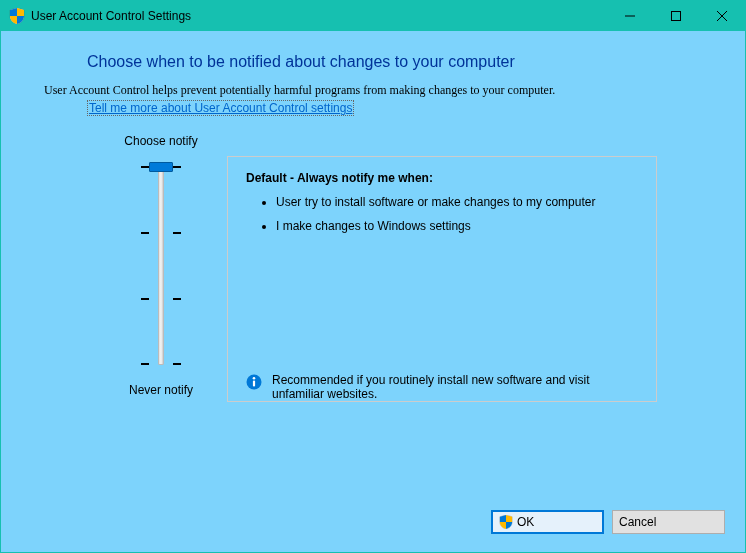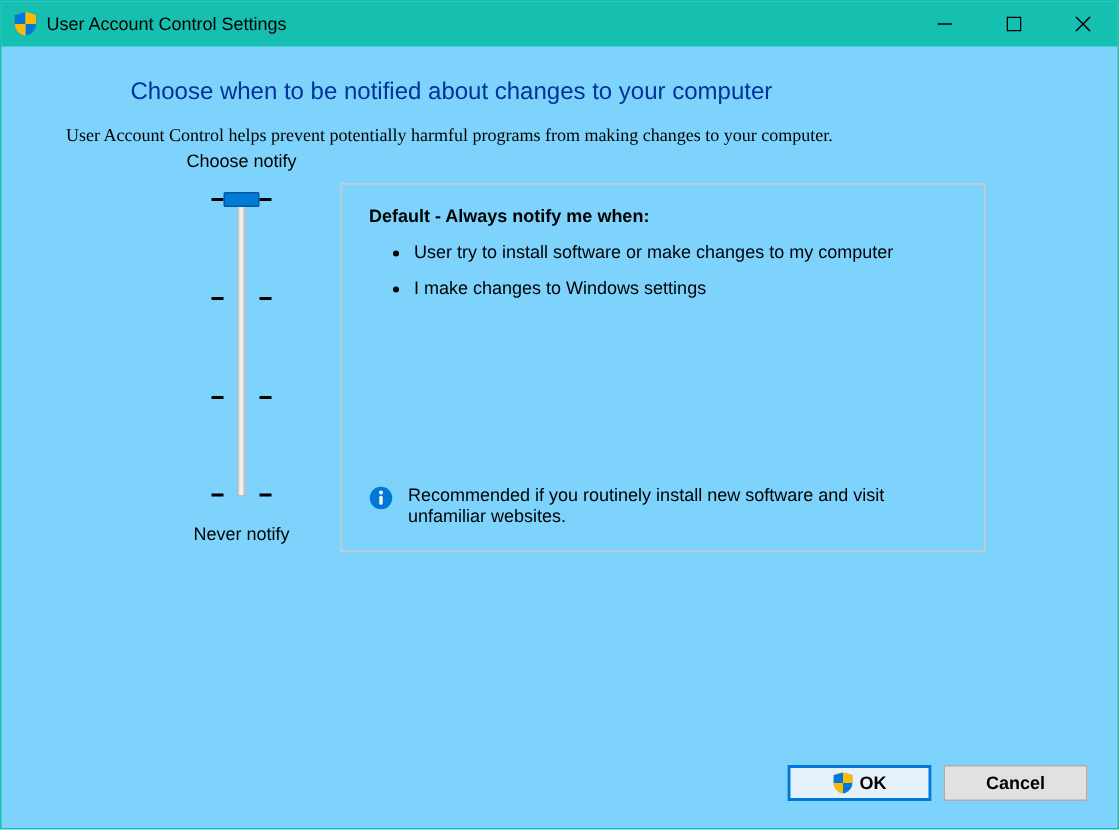--- a/index.html
+++ b/index.html
@@ -131,48 +131,47 @@
   }
   ul.bullets {
     margin: 0; padding: 0 0 0 30px;
   }
   ul.bullets li {
     margin-bottom: 10px;
     padding-right: 20px;
   }
   .rec-row {
     position: absolute;
-    left: 18px; right: 18px; bottom: 16px;
+    left: 18px; right: 18px; bottom: 0;
     display: flex;
     align-items: flex-start;
     gap: 10px;
   }
   .info-icon {
     width: 16px; height: 16px;
     flex: none;
     margin-top: 1px;
   }
   .rec-text {
     font-size: 12px;
   }
   .button-row {
     position: absolute;
     right: 20px; bottom: 18px;
     display: flex;
     gap: 8px;
   }
   .btn {
-    width: 96px; height: 24px;
+    width: 113px; height: 24px;
     font-size: 12px;
     background: #e1e1e1;
     border: 1px solid #adadad;
-    display: flex; align-items: center; justify-content: center;
+    display: flex; align-items: center; 
     gap: 4px;
     cursor: pointer;
-    font-weight: bold;
   }
   .btn.primary {
     background: #e5f1fb;
     border: 2px solid #0078d7;
   }
   .shield-mini { width: 14px; height: 14px; }
 </style>
 </head>
 <body>
 
@@ -201,20 +200,21 @@
     <div class="win-btn">
       <svg width="10" height="10" viewBox="0 0 10 10">
           <path d="M0 0 L10 10 M10 0 L0 10" stroke="#000" stroke-width="1"></path>
         </svg>
     </div>
   </div>
 
   <div class="content">
     <h1 class="heading">Choose when to be notified about changes to your computer</h1>
     <div class="intro">User Account Control helps prevent potentially harmful programs from making changes to your computer.</div>
+    <a class="help-link">Tell me more about User Account Control settings</a>
 
     <div class="body-row">
 
       <div class="slider-col">
         <div class="slider-label">Choose notify</div>
         <div class="slider-wrap">
           <div class="slider-track"></div>
 
           <div class="tick l" style="top:8px"></div>
           <div class="tick r" style="top:8px"></div>

